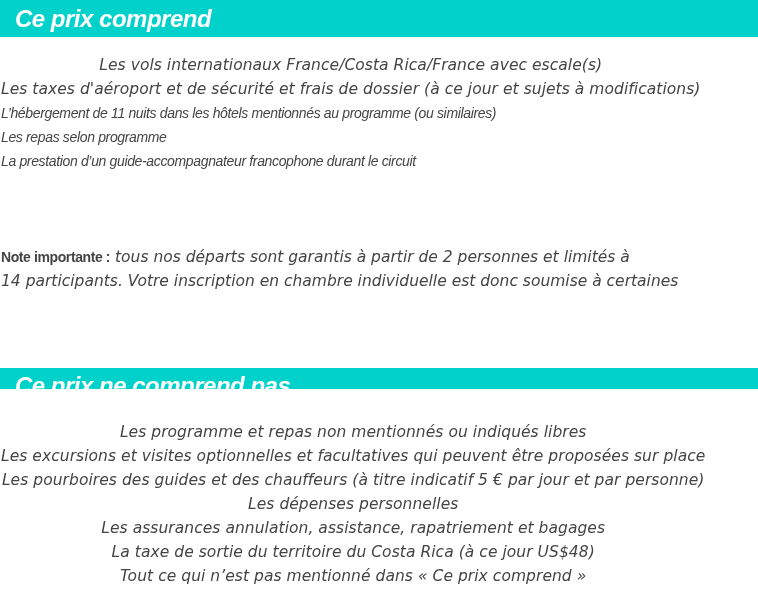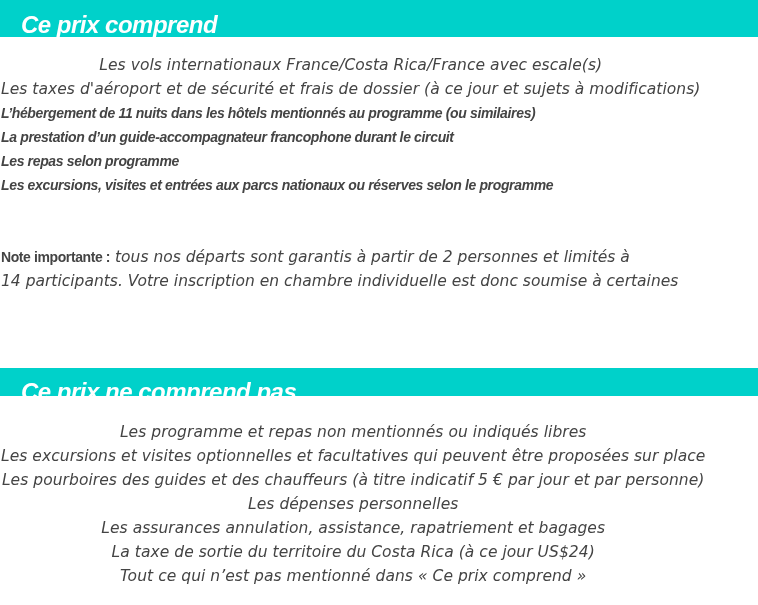--- a/index.html
+++ b/index.html
@@ -15,33 +15,33 @@
       color: #444444;
     }
     .section-header {
       position: absolute;
       left: 0;
       width: 758px;
       height: 37px;
       background: #00d1ca;
     }
     .section-header h2 {
-      margin: 6px;
+      margin: 0;
       padding: 0 0 0 15px;
       font-family: "Liberation Sans", sans-serif;
       font-style: italic;
       font-weight: bold;
       font-size: 24px;
       line-height: 37px;
       color: #ffffff;
       letter-spacing: -0.5px;
       border-radius: 8px;
     }
     #hdr-included { top: 0; }
-    #hdr-excluded { top: 368px; height: 28px; }
+    #hdr-excluded { top: 368px; height: 21px; }
     #hdr-excluded h2 { line-height: 36px; }
 
     .list {
       position: absolute;
       left: 1px;
       margin: 0;
       padding: 0;
       list-style: none;
     }
     .list li {
@@ -55,21 +55,20 @@
       line-height: 24px;
       letter-spacing: 0.05px;
       text-align: center;
     }
     .lt {
       font-family: "Liberation Sans", sans-serif;
       font-size: 14px;
       height: 24px;
       line-height: 24px;
       letter-spacing: -0.35px;
-      font-weight: bold;
     }
     #list-included { top: 53px; }
     #list-excluded { top: 420px; }
 
     .note {
       position: absolute;
       left: 1px;
       top: 245px;
       width: 740px;
       font-family: "DejaVu Sans", sans-serif;
@@ -90,35 +89,34 @@
 <body>
 
 <div class="section-header" id="hdr-included">
   <h2>Ce prix comprend</h2>
 </div>
 
 <ul class="list" id="list-included">
   <li class="dv">Les vols internationaux France/Costa Rica/France avec escale(s)</li>
   <li class="dv">Les taxes d'aéroport et de sécurité et frais de dossier (à ce jour et sujets à modifications)</li>
   <li class="lt">L’hébergement de 11 nuits dans les hôtels mentionnés au programme (ou similaires)</li>
+  <li class="lt">Les repas selon programme</li>
   <li class="lt">La prestation d’un guide-accompagnateur francophone durant le circuit</li>
-  <li class="lt">Les repas selon programme</li>
-  <li class="lt">Les excursions, visites et entrées aux parcs nationaux ou réserves selon le programme</li>
 </ul>
 
 <div class="note">
   <span class="line"><span class="note-label">Note importante :</span><span> tous nos départs sont garantis à partir de 2 personnes et limités à</span></span>
   <span class="line">14 participants. Votre inscription en chambre individuelle est donc soumise à certaines</span>
 </div>
 
 <div class="section-header" id="hdr-excluded">
   <h2>Ce prix ne comprend pas</h2>
 </div>
 
 <ul class="list" id="list-excluded">
   <li class="dv">Les programme et repas non mentionnés ou indiqués libres</li>
   <li class="dv">Les excursions et visites optionnelles et facultatives qui peuvent être proposées sur place</li>
   <li class="dv">Les pourboires des guides et des chauffeurs (à titre indicatif 5 € par jour et par personne)</li>
   <li class="dv">Les dépenses personnelles</li>
   <li class="dv">Les assurances annulation, assistance, rapatriement et bagages</li>
-  <li class="dv">La taxe de sortie du territoire du Costa Rica (à ce jour US$24)</li>
+  <li class="dv">La taxe de sortie du territoire du Costa Rica (à ce jour US$48)</li>
   <li class="dv">Tout ce qui n’est pas mentionné dans « Ce prix comprend »</li>
 </ul>
 
 </body></html>

